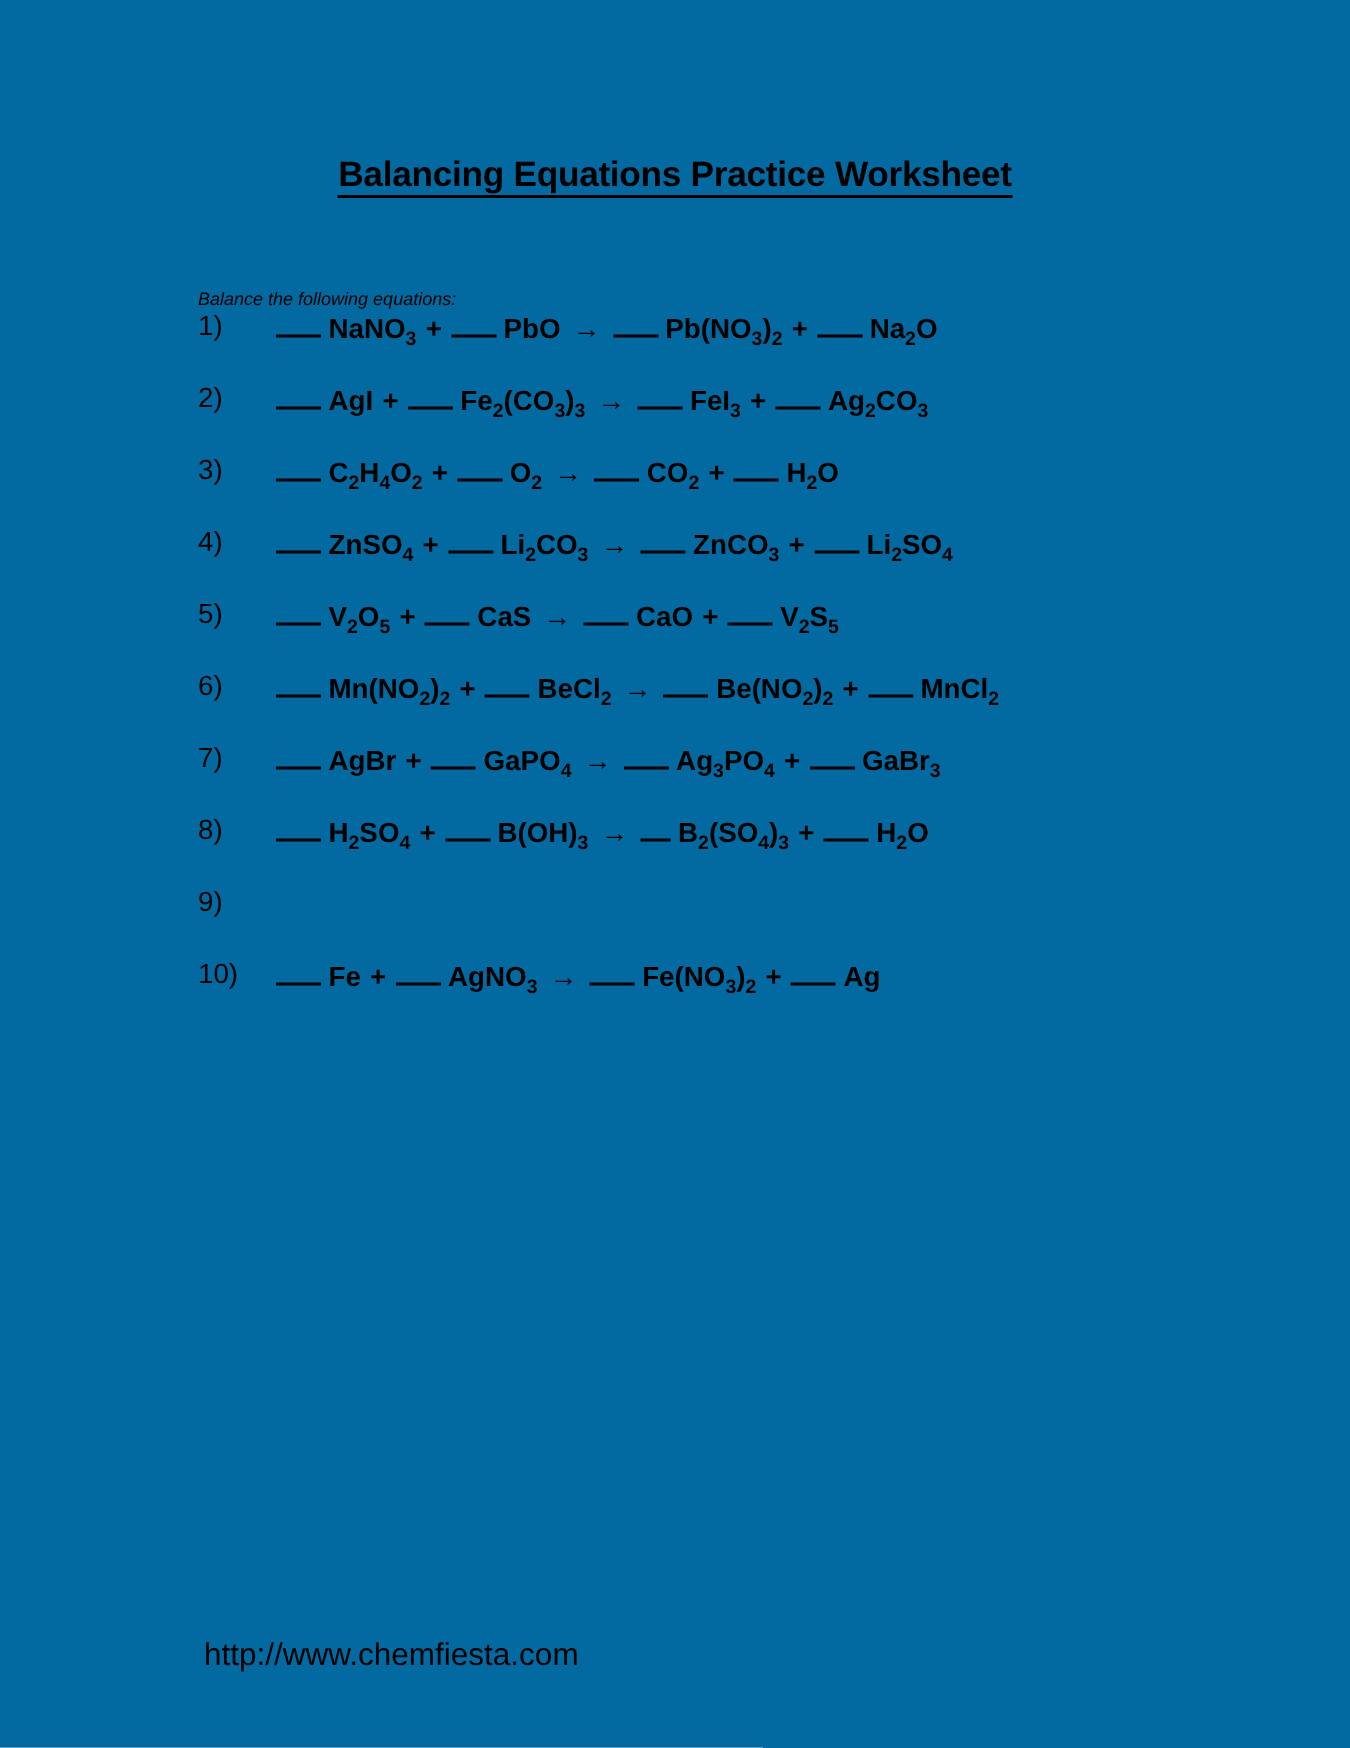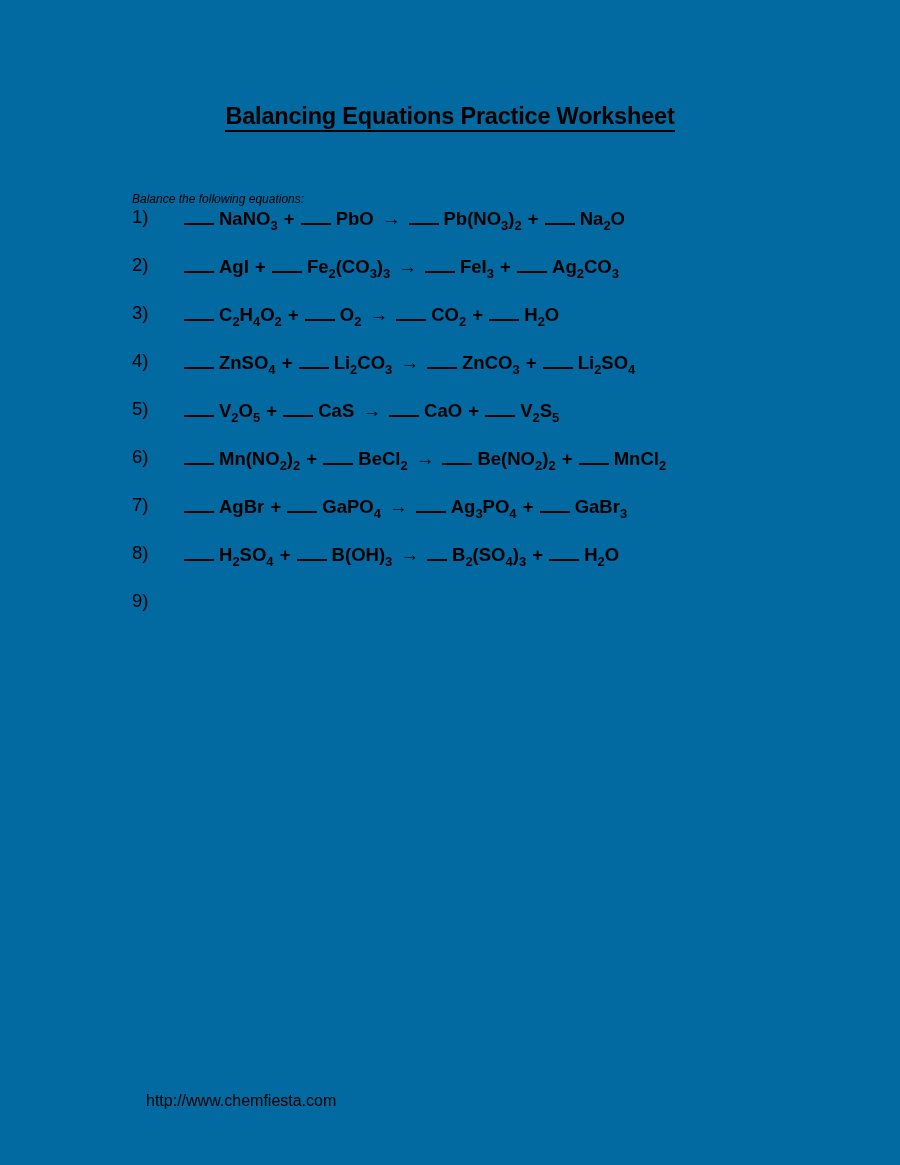--- a/index.html
+++ b/index.html
@@ -98,22 +98,22 @@
     display: inline-block;
     padding: 0 3px;
     font-size: 18.5px;
   }
   .plus { padding: 0 1px; }
 
   
   .footer {
     position: absolute;
     top: 1092px;
-    left: 146px;
-    font-size: 16px;
+    left: 136px;
+    font-size: 21px;
     white-space: nowrap;
   }
 </style>
 </head>
 <body>
 
 <div class="page">
 
   <div class="title-wrap">
     <span class="title">Balancing Equations Practice Worksheet</span>
@@ -150,17 +150,21 @@
         <span class="eq-num">7)</span>
         <span class="eq-body"><span class="blank w3"></span><span>AgBr</span> <span class="plus">+</span> <span class="blank w3"></span><span>GaPO<span class="sub">4</span></span> <span class="arrow">→</span> <span class="blank w3"></span><span>Ag<span class="sub">3</span>PO<span class="sub">4</span></span> <span class="plus">+</span> <span class="blank w3"></span><span>GaBr<span class="sub">3</span></span> </span>
       </div>
       <div class="eq-row">
         <span class="eq-num">8)</span>
         <span class="eq-body"><span class="blank w3"></span><span>H<span class="sub">2</span>SO<span class="sub">4</span></span> <span class="plus">+</span> <span class="blank w3"></span><span>B(OH)<span class="sub">3</span></span> <span class="arrow">→</span> <span class="blank w2"></span><span>B<span class="sub">2</span>(SO<span class="sub">4</span>)<span class="sub">3</span></span> <span class="plus">+</span> <span class="blank w3"></span><span>H<span class="sub">2</span>O</span> </span>
       </div>
       <div class="eq-row">
         <span class="eq-num">9)</span>
       </div>
+      <div class="eq-row">
+        <span class="eq-num">10)</span>
+        <span class="eq-body"><span class="blank w3"></span><span>Fe</span> <span class="plus">+</span> <span class="blank w3"></span><span>AgNO<span class="sub">3</span></span> <span class="arrow">→</span> <span class="blank w3"></span><span>Fe(NO<span class="sub">3</span>)<span class="sub">2</span></span> <span class="plus">+</span> <span class="blank w3"></span><span>Ag</span> </span>
+      </div>
     </div>
 
   <div class="footer">http://www.chemfiesta.com</div>
 
 </div>
 
 </body></html>

